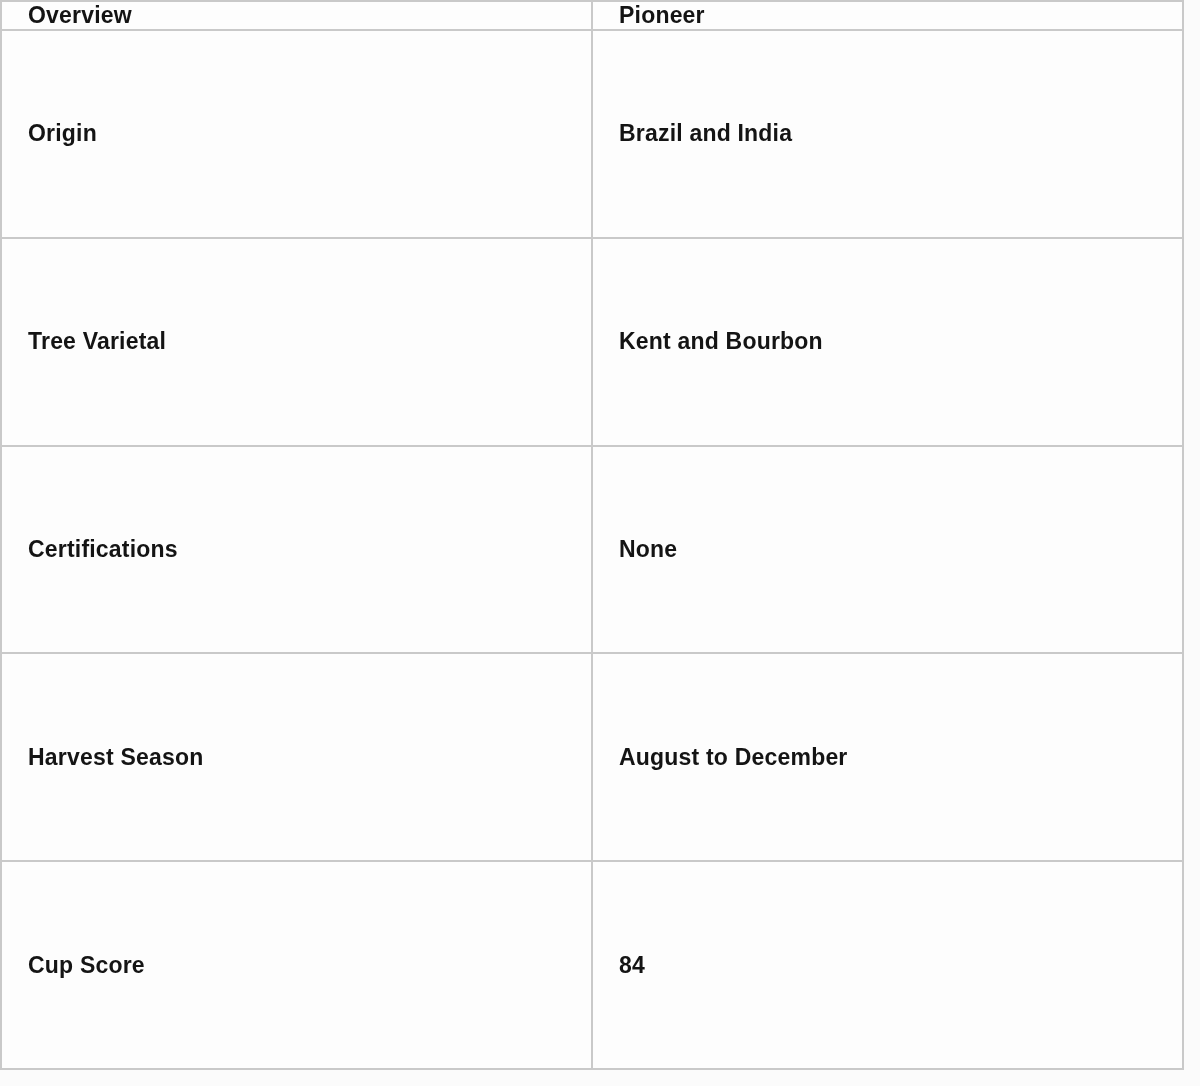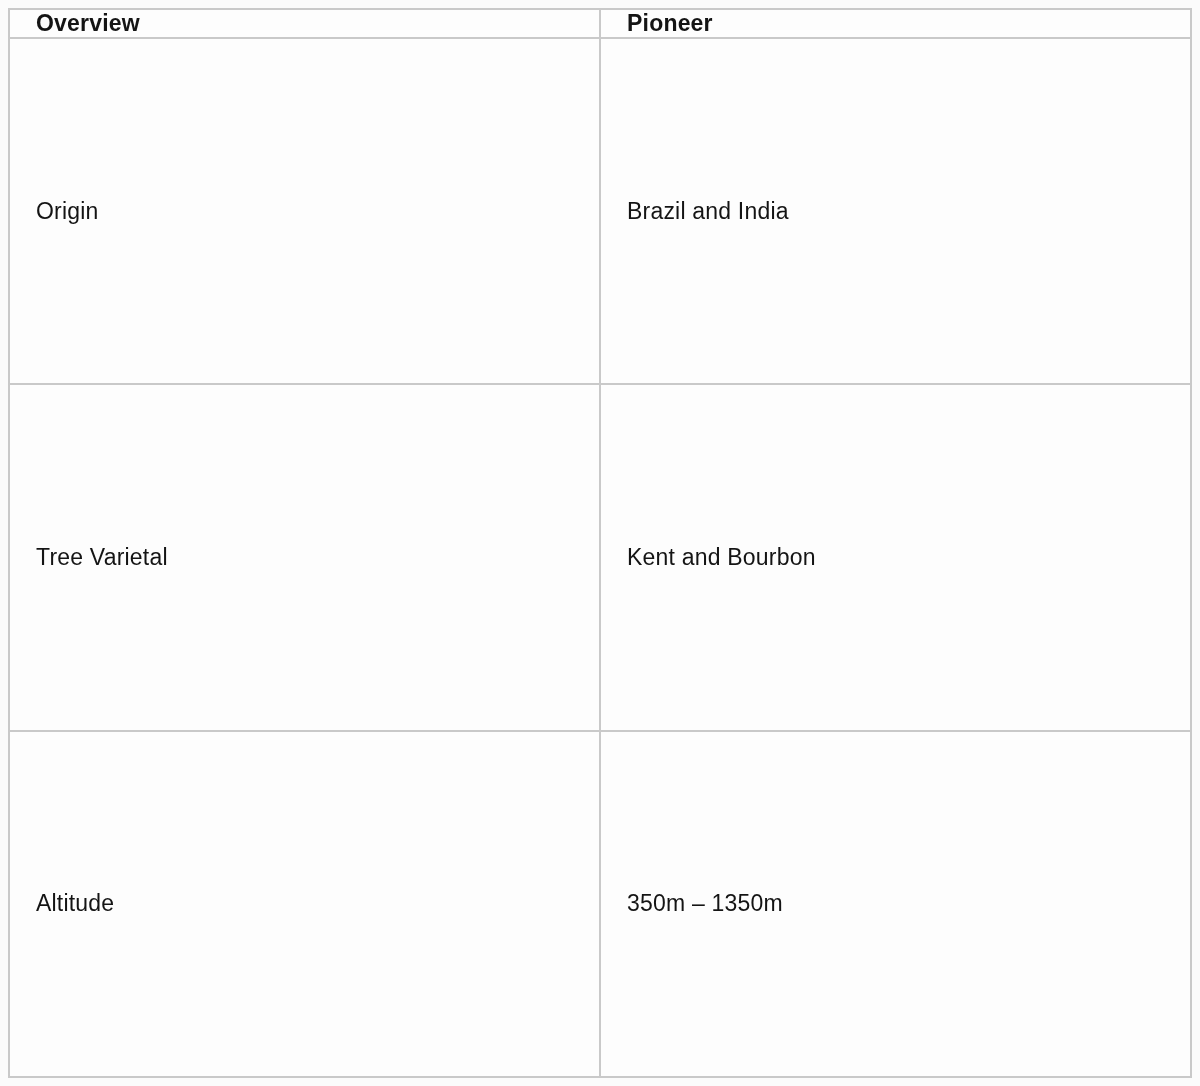--- a/index.html
+++ b/index.html
@@ -5,21 +5,20 @@
   html, body {
     margin: 0;
     padding: 0;
     background: #fbfbfb;
     font-family: "Liberation Sans", sans-serif;
   }
   .page {
     width: 1200px;
     height: 1086px;
     box-sizing: border-box;
-    padding: 8px;
     background: #fbfbfb;
   }
   table.spec-table {
     width: 1184px;
     height: 1070px;
     border-collapse: collapse;
     table-layout: fixed;
   }
   table.spec-table th,
   table.spec-table td {
@@ -29,21 +28,21 @@
     font-size: 23px;
     text-align: left;
     vertical-align: middle;
     padding: 0 12px 0 26px;
     letter-spacing: 0.2px;
   }
   table.spec-table th {
     font-weight: bold;
   }
   table.spec-table td {
-    font-weight: normal;
+    font-weight: bold;
     margin-top: 44px;
   }
 </style>
 </head>
 <body>
 
 <div class="page">
   <table class="spec-table">
     <colgroup>
       <col style="width:50%">
@@ -58,18 +57,26 @@
     <tbody>
       <tr>
         <td>Origin</td>
         <td>Brazil and India</td>
       </tr>
       <tr>
         <td>Tree Varietal</td>
         <td>Kent and Bourbon</td>
       </tr>
       <tr>
-        <td>Altitude</td>
-        <td>350m – 1350m</td>
+        <td>Certifications</td>
+        <td>None</td>
+      </tr>
+      <tr>
+        <td>Harvest Season</td>
+        <td>August to December</td>
+      </tr>
+      <tr>
+        <td>Cup Score</td>
+        <td>84</td>
       </tr>
     </tbody>
   </table>
 </div>
 
 </body></html>

